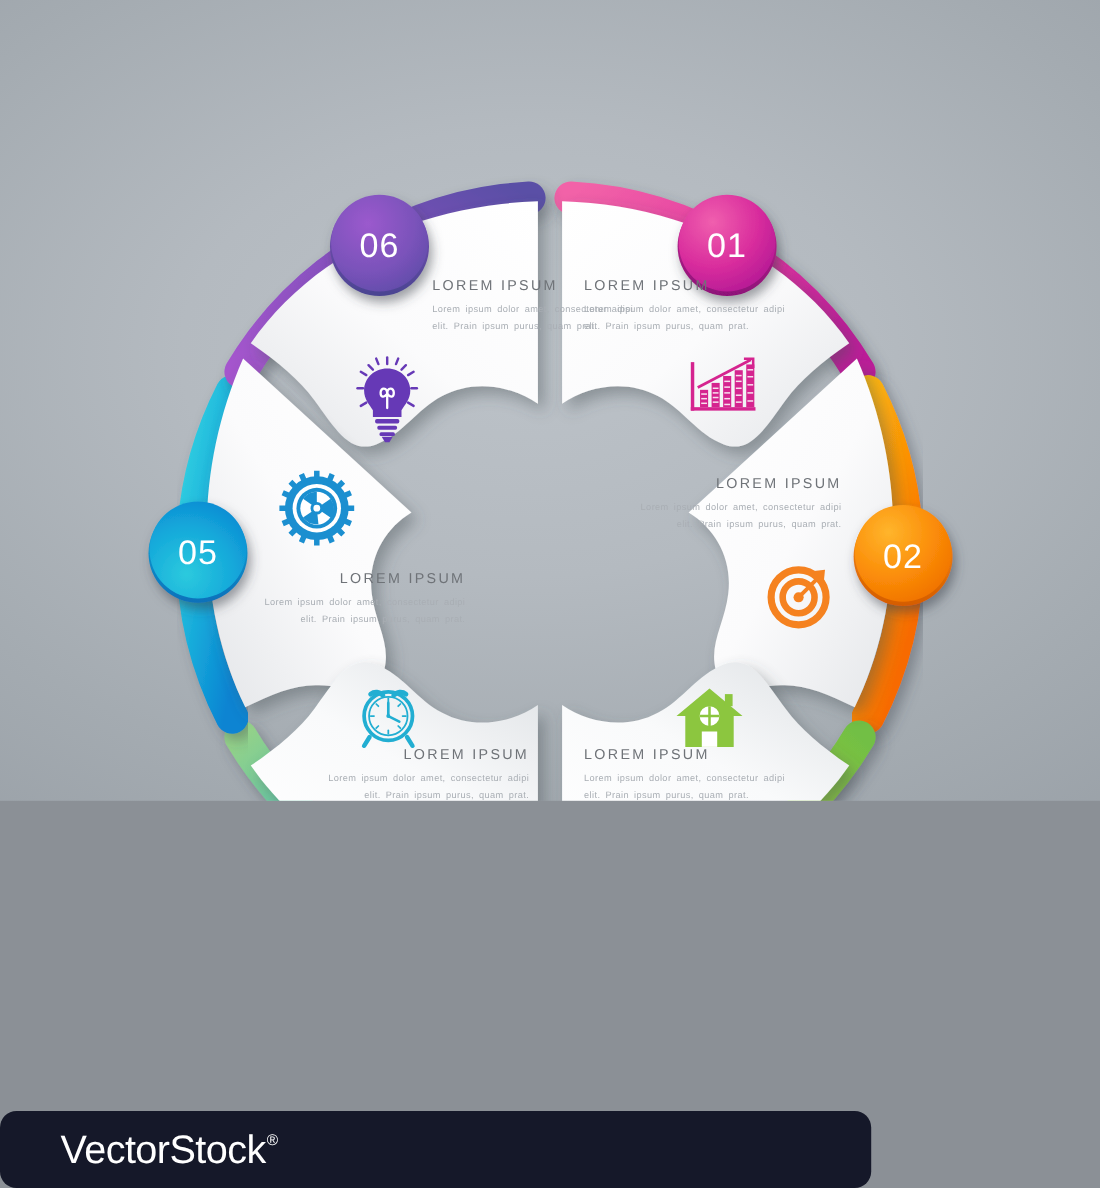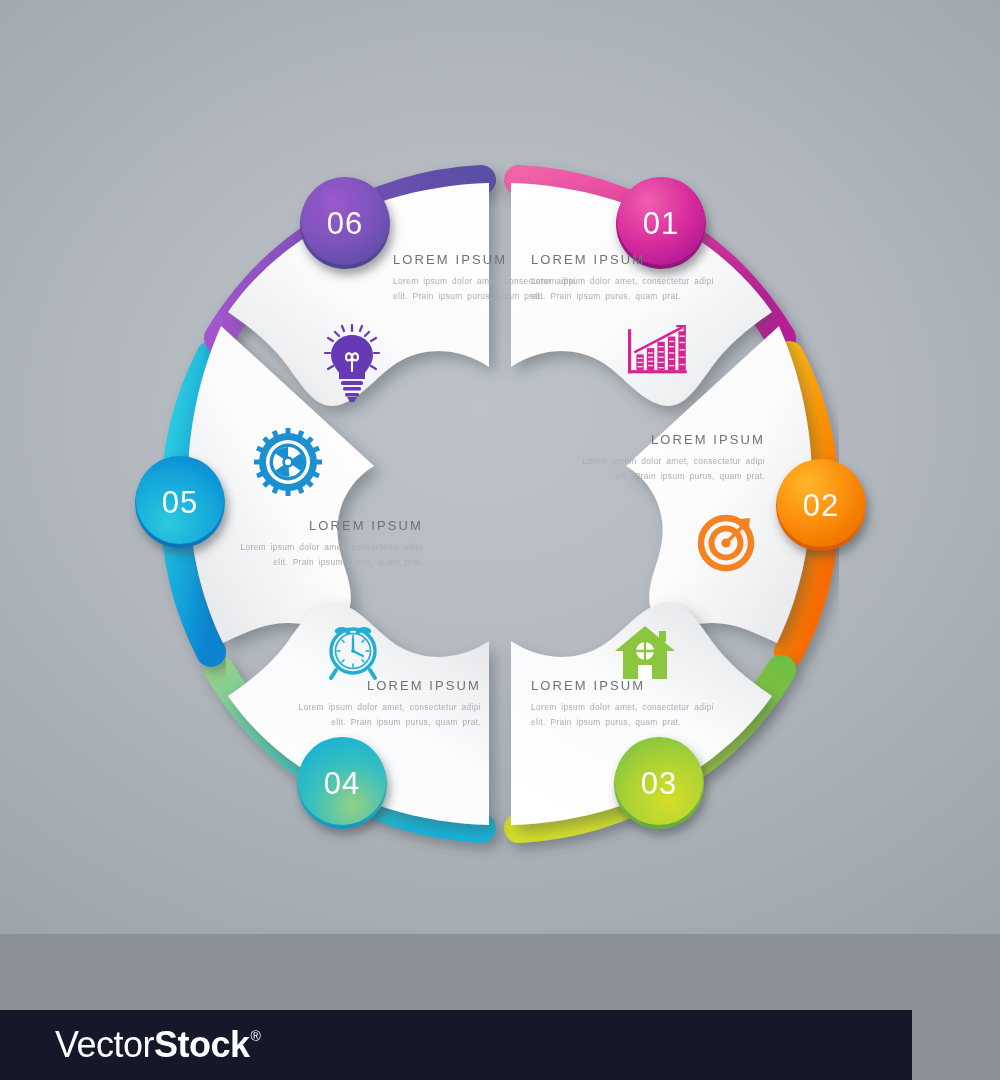--- a/index.html
+++ b/index.html
@@ -11,21 +11,21 @@
     width: 1000px;
     height: 1080px;
     font-family: "Liberation Sans", sans-serif;
     overflow: hidden;
     position: relative;
   }
   #stage {
     position: absolute;
     left: 0; top: 0;
     width: 1000px;
-    height: 934px;
+    height: 728px;
     background: radial-gradient(ellipse 90% 80% at 48% 44%, #bcc2c8 0%, #b4bac0 35%, #a4abb1 70%, #989fa6 100%);
     overflow: hidden;
   }
   #wheel {
     position: absolute;
     left: 0; top: 0;
     width: 1000px;
     height: 1010px;
   }
   .panel-text {
@@ -58,39 +58,40 @@
     font-family: "Liberation Sans", sans-serif;
     font-weight: 400;
     letter-spacing: 1px;
   }
 
   
   #watermark {
     position: absolute;
     left: 0;
     top: 1010px;
-    width: 912px;
+    width: 792px;
     height: 70px;
     background: #151829;
     display: flex;
     align-items: center;
     justify-content: space-between;
     box-sizing: border-box;
     padding: 0 22px 0 55px;
+    border-radius: 15px;
   }
   #wm-logo {
     color: #ffffff;
     font-size: 36px;
     letter-spacing: -0.5px;
     display: flex;
     align-items: flex-start;
     line-height: 1;
   }
   #wm-logo .lite { font-weight: 300; }
-  #wm-logo .bold { font-weight: 700; }
+  #wm-logo .bold { font-weight: 400; }
   #wm-logo .reg  { font-size: 14px; margin-top: 2px; margin-left: 1px; }
   #wm-url {
     color: #eceef5;
     font-size: 25px;
     letter-spacing: 0.3px;
     font-weight: 400;
   }
 </style>
 </head>
 <body>

